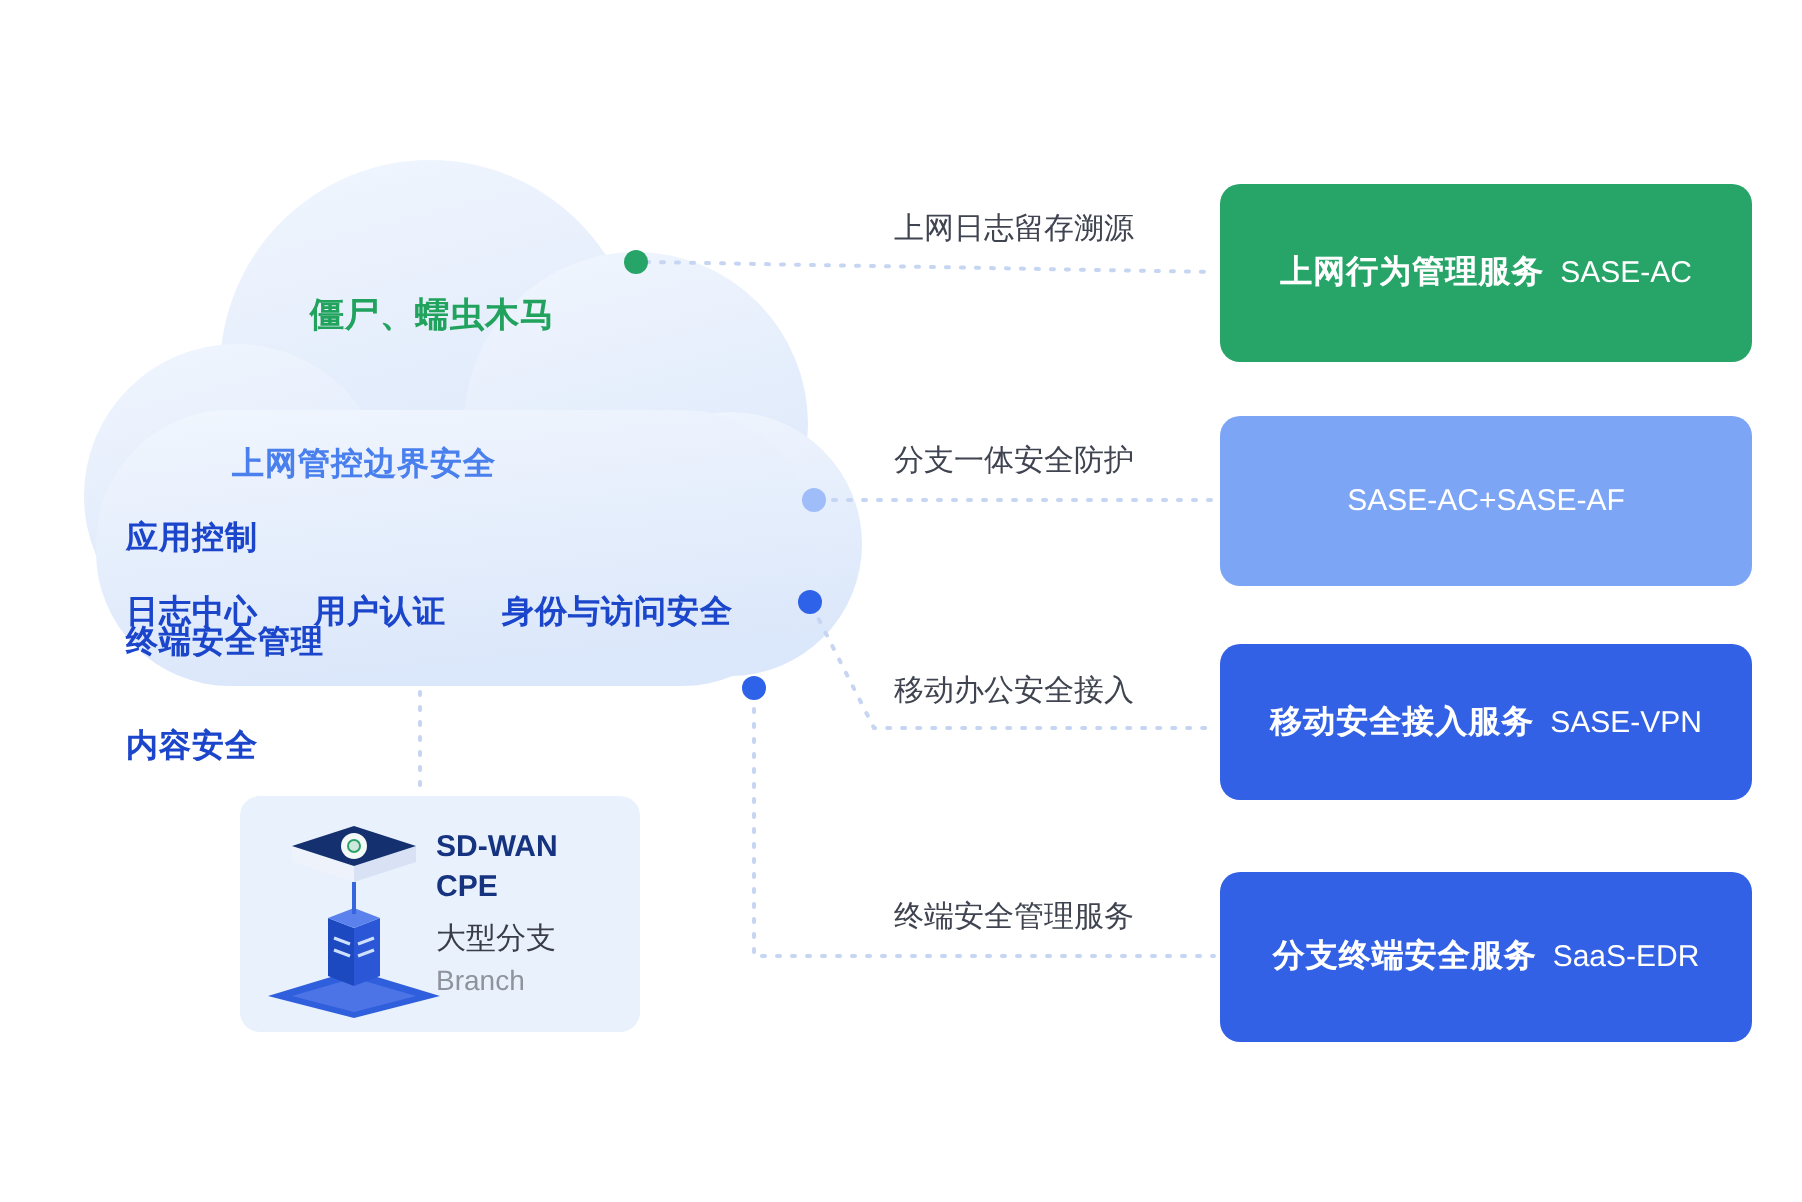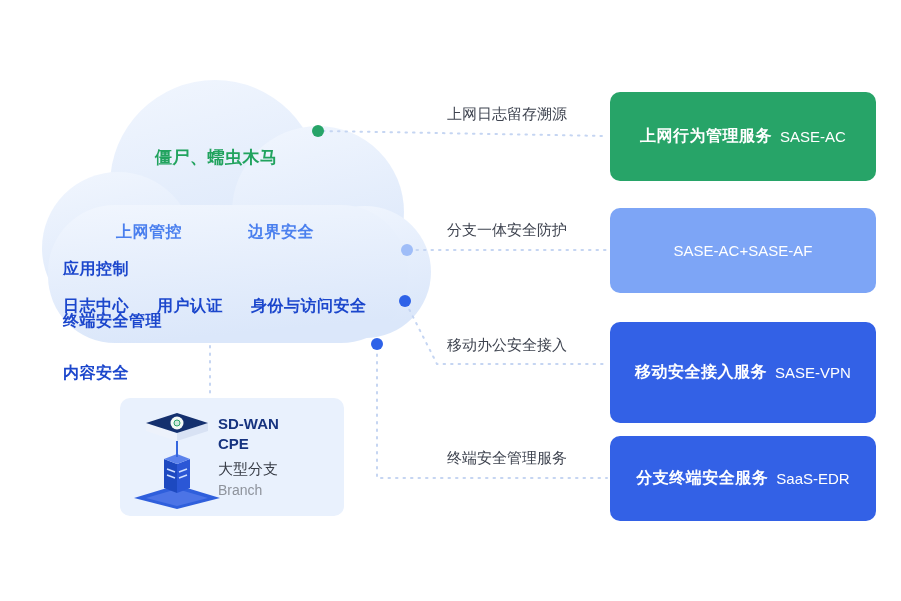--- a/index.html
+++ b/index.html
@@ -6,21 +6,21 @@
   .canvas{
     position:relative;width:901px;height:601px;background:#ffffff;
     font-family:"Liberation Sans","DejaVu Sans",sans-serif;overflow:hidden;
   }
   .overlay{position:absolute;left:0;top:0;width:901px;height:601px;}
 
   
   .cloud-row{position:absolute;display:flex;font-weight:bold;font-size:16px;letter-spacing:.5px;white-space:nowrap;}
   .cloud-row.r1{left:155px;top:146px;font-size:17px;}
   .cloud-row.r2{left:160px;top:187px;}
-  .cloud-row.r3{left:116px;top:222px;gap:66px;}
+  .cloud-row.r3{left:116px;top:222px;}
   .cloud-row.r4{left:63px;top:259px;gap:31px;}
   .cloud-row.r5{left:63px;top:296px;gap:28px;}
 
   
   .line-label{position:absolute;font-size:15px;font-weight:500;white-space:nowrap;}
 
   
   .card{
     position:absolute;left:610px;width:266px;border-radius:10px;
     display:flex;flex-direction:row;align-items:center;justify-content:center;
@@ -100,30 +100,30 @@
   <div class="line-label" style="left: 447px; top: 336px; color: rgb(63, 68, 80);">移动办公安全接入</div>
   <div class="line-label" style="left: 447px; top: 449px; color: rgb(63, 68, 80);">终端安全管理服务</div>
 
   <div class="card" style="top: 92px; height: 89px; background: rgb(39, 164, 104);">
     <div class="card-title">上网行为管理服务</div>
     <div class="card-sub">SASE-AC</div>
   </div>
   <div class="card" style="top: 208px; height: 85px; background: rgb(125, 165, 246);">
     <div class="card-sub">SASE-AC+SASE-AF</div>
   </div>
-  <div class="card" style="top: 322px; height: 101px; background: rgb(51, 97, 230);">
+  <div class="card" style="top: 322px; height: 78px; background: rgb(51, 97, 230);">
     <div class="card-title">移动安全接入服务</div>
     <div class="card-sub">SASE-VPN</div>
   </div>
   <div class="card" style="top: 436px; height: 85px; background: rgb(51, 97, 230);">
     <div class="card-title">分支终端安全服务</div>
     <div class="card-sub">SaaS-EDR</div>
   </div>
 
-  <div class="branch-card" style="background: rgb(233, 241, 253); padding-left: 24px;">
+  <div class="branch-card" style="background: rgb(233, 241, 253);">
     <svg class="branch-device" width="86" height="102" viewBox="0 0 86 102">
 
       <polygon points="43,78 86,91 43,102 0,91" fill="#2F5FDC"></polygon>
       <polygon points="43,82 74,91 43,99 12,91" fill="#4C74E6"></polygon>
 
       <polygon points="30,52 43,57 43,86 30,81" fill="#1D49C0"></polygon>
       <polygon points="43,57 56,52 56,81 43,86" fill="#2B57D6"></polygon>
       <polygon points="30,52 43,47 56,52 43,57" fill="#5B82EC"></polygon>
       <line x1="33" y1="62" x2="41" y2="65" stroke="#CFE0FF" stroke-width="1.5"></line>
       <line x1="33" y1="68" x2="41" y2="71" stroke="#CFE0FF" stroke-width="1.5"></line>

